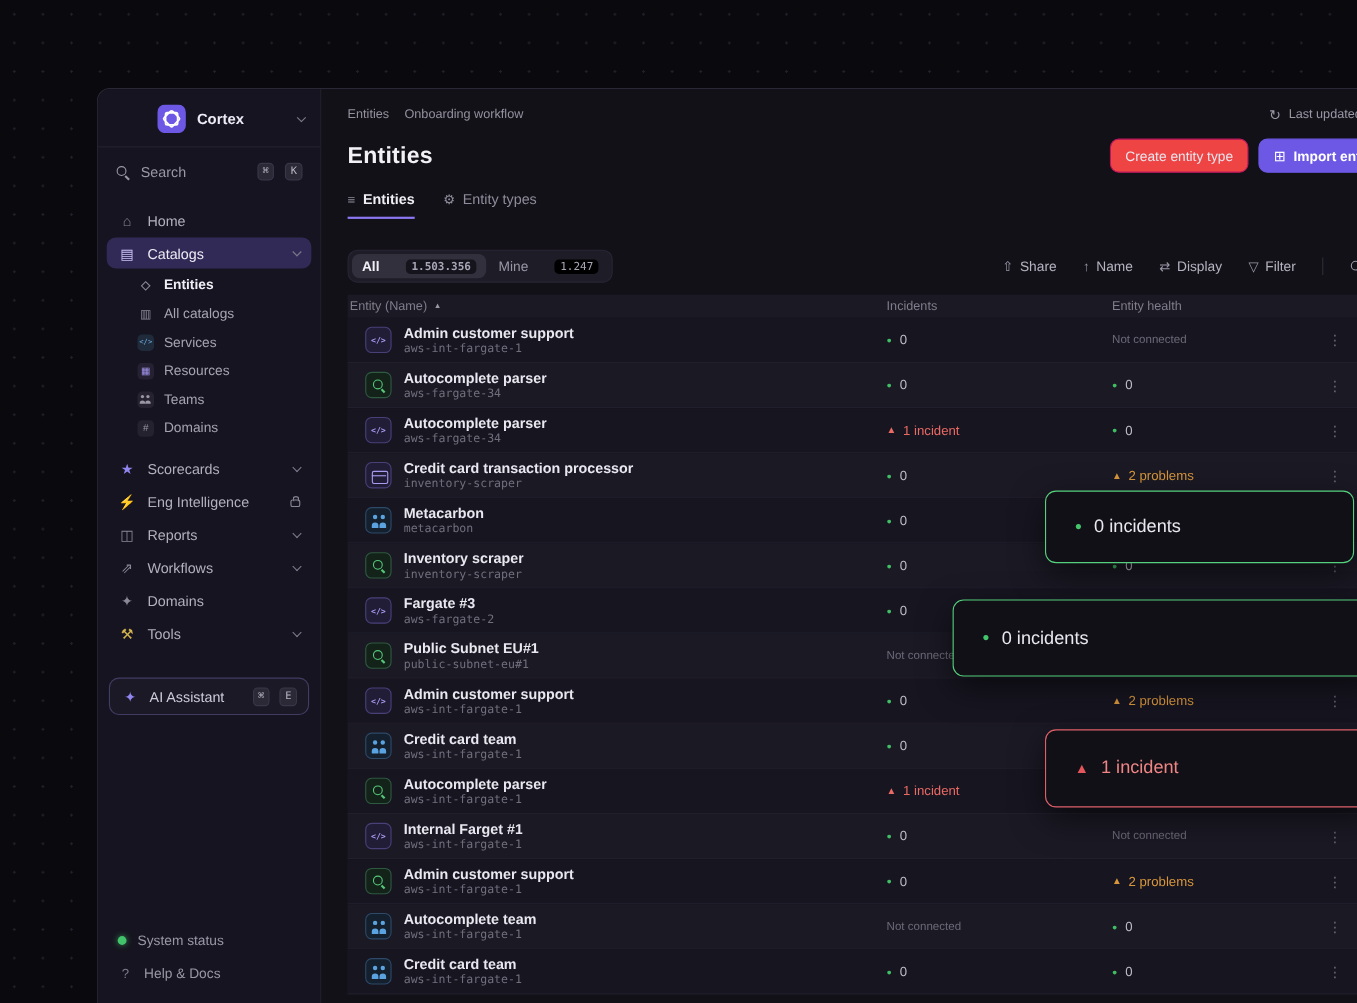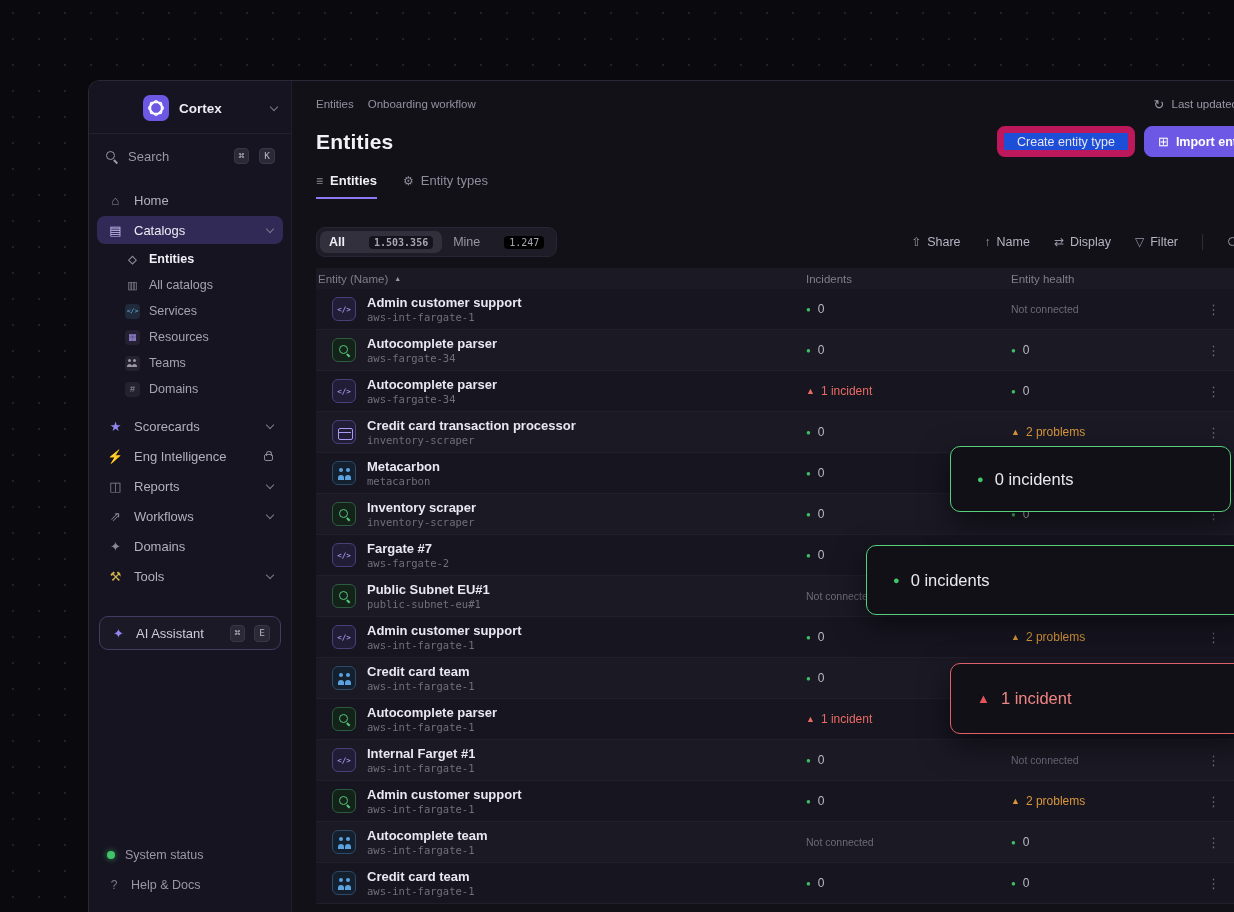--- a/index.html
+++ b/index.html
@@ -79,21 +79,21 @@
   .main { flex:1; min-width:0; display:flex; flex-direction:column; position:relative; }
   .topbar { display:flex; align-items:center; padding:13px 0 0 24px; height:33px; }
   .breadcrumb { display:flex; gap:14px; font-size:11.5px; color:#94919f; }
   .topbar .right { margin-left:auto; margin-right:-4px; display:flex; align-items:center; gap:7px; font-size:11.5px; color:#9a97a6; white-space:nowrap; }
   .refresh { font-size:13px; color:#9a97a6; }
 
   .title-row { display:flex; align-items:center; padding:0 0 0 24px; margin-top:12px; }
   .page-title { font-size:21px; font-weight:700; color:#f2f1f6; letter-spacing:.2px; }
   .title-btns { margin-left:auto; display:flex; gap:9px; }
   .btn { height:31px; border-radius:8px; font-size:12.5px; display:flex; align-items:center; gap:7px; padding:0 13px; white-space:nowrap; cursor:pointer; }
-  .btn-secondary { background:#1d4ed8; border:7px solid #be185d; color:#e8e6ee; }
+  .btn-secondary { background:#ef4444; border:1px solid #be185d; color:#e8e6ee; }
   .btn-primary { background:#6d58e6; border:1px solid #6d58e6; color:#fff; font-weight:600; margin-right:-42px; }
   .btn-primary .bicon { font-size:13px; font-weight:400; }
 
   .tabs { display:flex; gap:26px; padding:0 0 0 24px; margin-top:16px; }
   .tab { display:flex; align-items:center; gap:7px; font-size:13px; color:#8f8c9b; padding-bottom:9px; border-bottom:2px solid transparent; cursor:pointer; }
   .tab.active { color:#f0eff5; font-weight:700; border-bottom-color:#8b78f2; }
   .tabicon { font-size:12px; color:#8f8c9b; }
 
   .toolbar { margin:28px 0 0 24px; display:flex; align-items:center; }
   .segmented { display:flex; align-items:center; gap:2px; background:#1e1c27; border:1px solid #282634; border-radius:9px; padding:3px; }
@@ -434,21 +434,21 @@
           </div>
         <div class="status v-ok">
             <span>0</span>
           </div>
         <div class="cell-menu">⋮</div>
       </div>
       <div class="trow">
         <div class="cell-name">
             <span class="eicon v-code"></span>
           <div class="nm">
-              <span class="ename">Fargate #7</span>
+              <span class="ename">Fargate #3</span>
               <span class="esub">aws-fargate-2</span>
             </div>
           </div>
         <div class="status v-ok">
             <span>0</span>
           </div>
         <div class="status v-hidden"></div>
         <div class="cell-menu">⋮</div>
       </div>
       <div class="trow">

